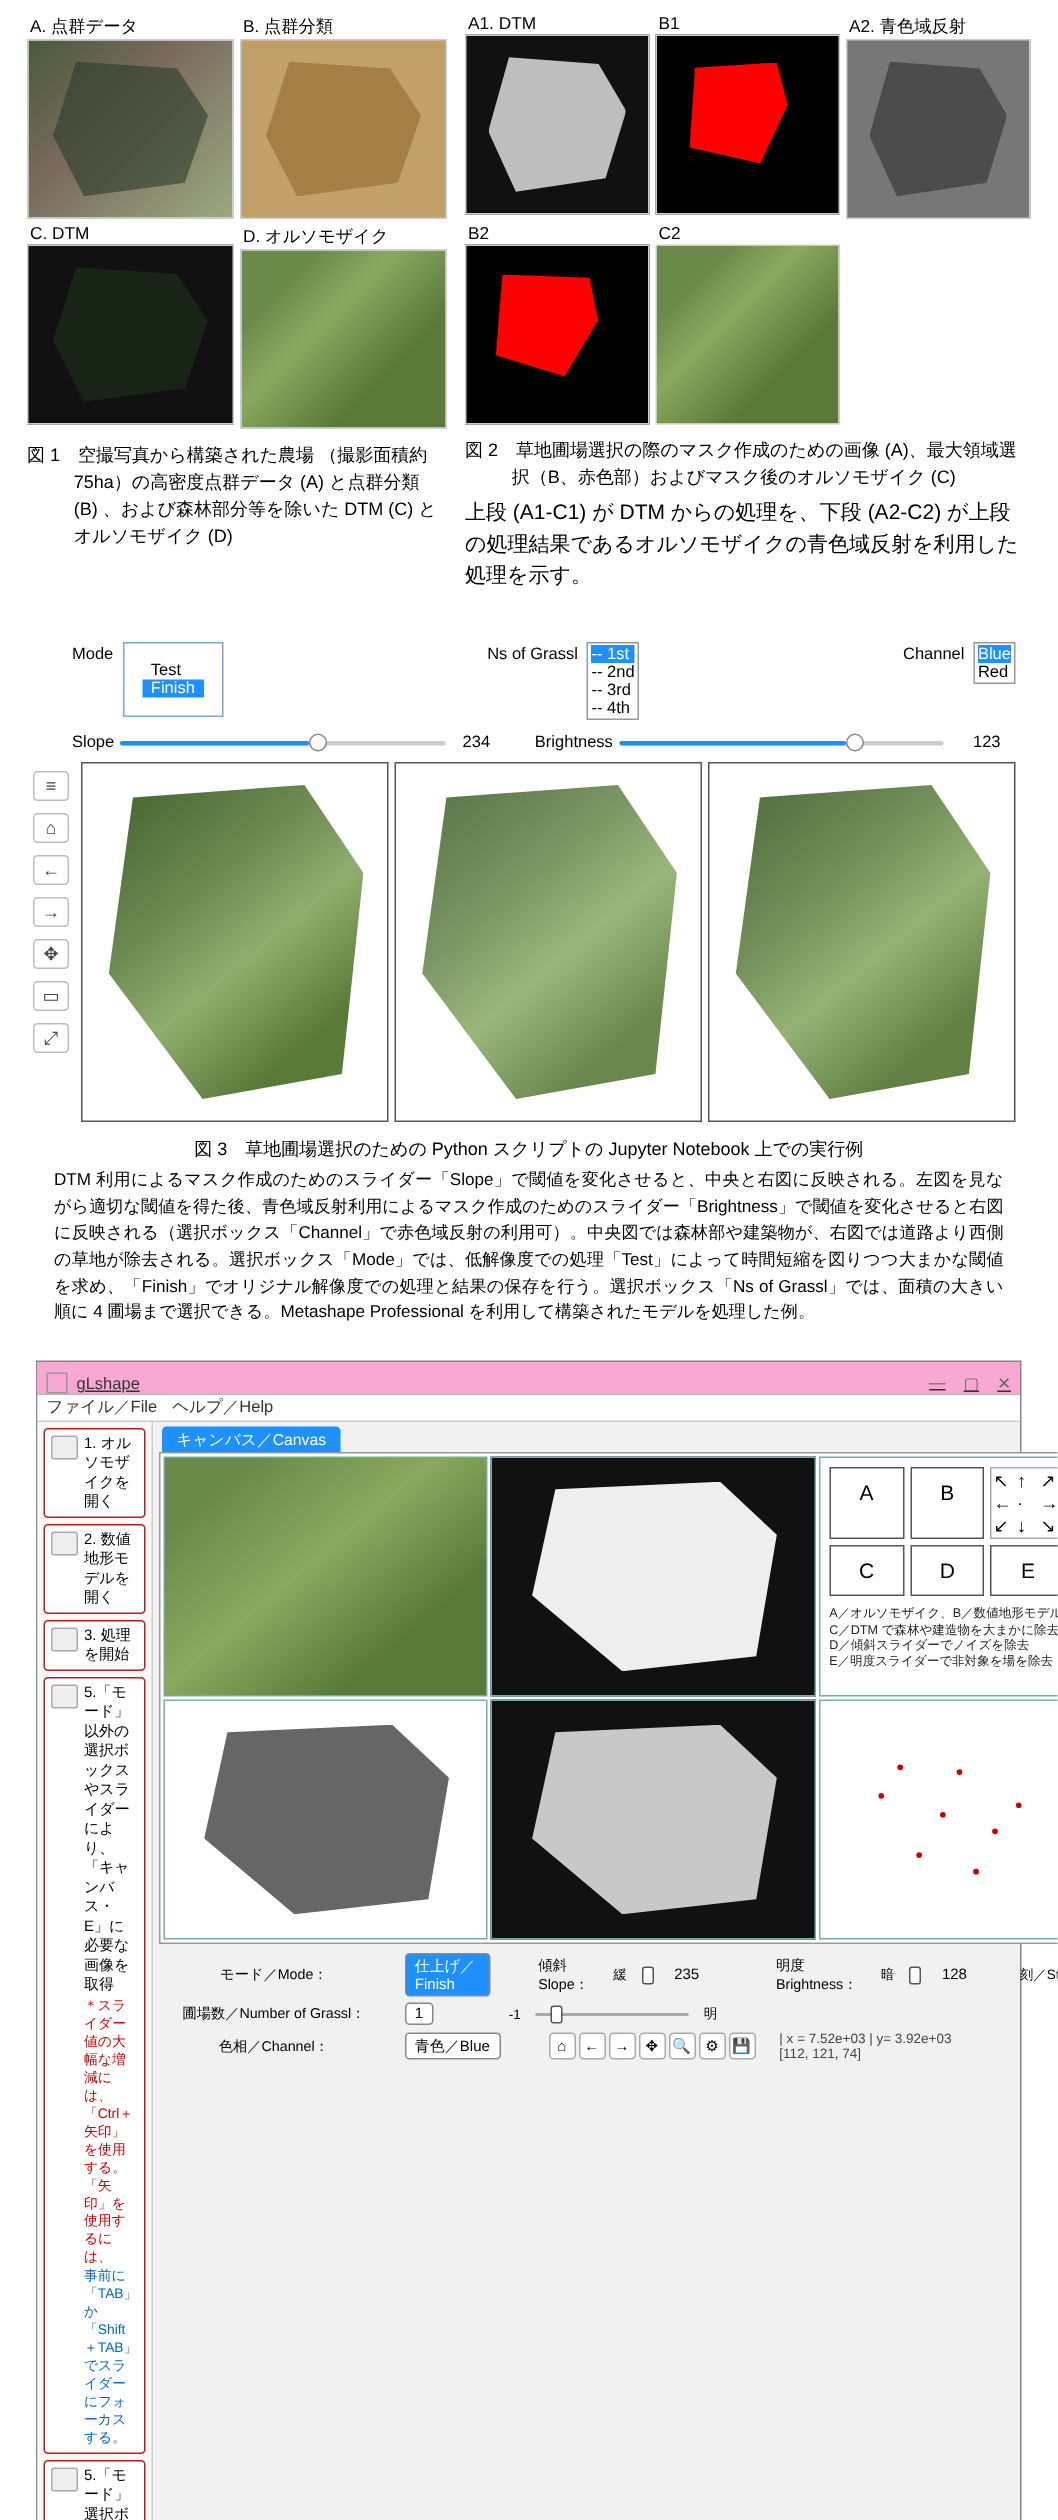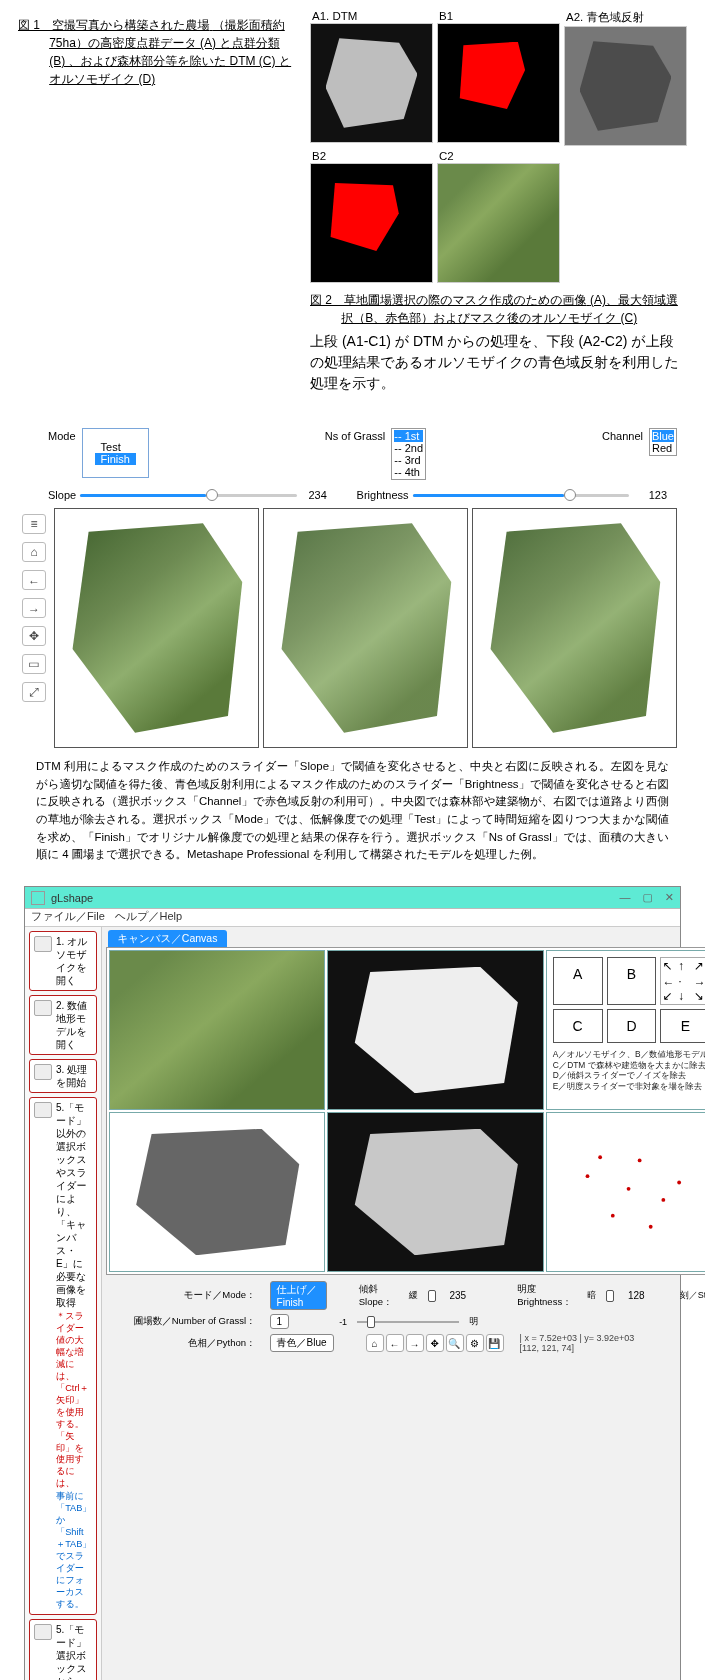--- a/index.html
+++ b/index.html
@@ -19,21 +19,21 @@
   .panel-img.redblack { background: #000; }
   .panel-img.green { background: linear-gradient(135deg,#6a8a4a 20%,#8aa85e 40%,#5a7a3a 70%); }
   .panel-img.gray { background: #777; }
   .panel-img.blend { background: linear-gradient(135deg,#4a5a3a,#7a6a5e 40%,#9aa880); }
   .redshape { position:absolute; top:15%; left:15%; width:60%; height:60%; background:#f00; clip-path: polygon(10% 5%, 85% 0%, 95% 40%, 70% 95%, 5% 80%); }
   .splotch { position:absolute; inset:12%; background:#eee; clip-path: polygon(15% 0%, 80% 5%, 100% 40%, 85% 90%, 20% 100%, 0% 55%); opacity:.85; }
   .splotch.dark { background:#2a3a2a; opacity:.6; }
 
   .caption { font-size: 12px; line-height: 1.5; margin-top: 8px; }
   .caption .fig-title { text-align: left; }
-  .caption .fig-title-hang { padding-left: 2.6em; text-indent: -2.6em; text-decoration: underline; }
+  .caption .fig-title-hang { padding-left: 2.6em; text-indent: -2.6em; }
   .caption .sub { font-size: 14px; margin-top: 4px; }
 
   
   .fig3-wrap { margin-top: 30px; }
   .jupyter-controls { display: flex; align-items: flex-start; gap: 6px; padding: 4px 10px 8px 30px; font-size: 11px; }
   .ctrl-group { display: flex; align-items: flex-start; gap: 6px; }
   .ctrl-label { padding-top: 2px; }
   .mode-select { border: 1px solid #7aa6da; font-size: 11px; padding: 12px; background:#fff; }
   .mode-select .opt { padding: 0 6px; }
   .mode-select .opt.sel { background: #1e90ff; color: #fff; }
@@ -56,21 +56,21 @@
   .jpanel.mid .inner { opacity:.9; }
   .jpanel.right .inner { opacity:.95; }
 
   .fig3-caption { margin-top: 8px; padding: 0 18px; }
   .fig3-caption h4 { text-align:center; font-weight:normal; font-size:12px; margin-bottom:4px; }
   .fig3-caption p { font-size:11.4px; line-height:1.55; text-align:justify; }
 
   
   .fig4-wrap { margin-top: 22px; padding: 0 6px; }
   .app-window { border: 1px solid #888; background:#f1f1f1; }
-  .titlebar { height:22px; border-bottom:1px solid #bbb; display:flex; align-items:center; padding:0 6px; font-size:11px; color:#333; background:#5eead4; }
+  .titlebar { height:22px; border-bottom:1px solid #bbb; display:flex; align-items:flex-end; padding:0 6px; font-size:11px; color:#333; background:#f9a8d4;text-decoration:underline; }
   .titlebar .winctrls { margin-left:auto; display:flex; gap:12px; color:#666; font-size:11px; }
   .menubar { height:18px; font-size:11px; padding:0 6px; color:#333; border-bottom:1px solid #ccc; display:flex; gap:10px; background:#fff; }
   .app-body { display:flex; }
   .left-panel { width:176px; border-right:1px solid #ccc; background:#f8f8f8; padding:4px; font-size:10px; }
   .stepbox { border:1px solid #b91c1c; border-radius:3px; padding:3px 4px 3px 26px; margin-bottom:4px; position:relative; background:#fff; line-height:1.3; }
   .stepbox::before { content:""; position:absolute; left:4px; top:4px; width:16px; height:14px; border:1px solid #aaa; background:#eee; border-radius:2px; }
   .stepbox .note-red { color:#c00; font-size:9.2px; margin-top:2px; }
   .stepbox .note-blue { color:#06c; font-size:9.2px; margin-top:1px; }
 
   .canvas-area { flex:1; display:flex; flex-direction:column; }
@@ -88,41 +88,65 @@
   .cg.e { background:#111; }
   .cg.e .shape-w { position:absolute; inset:10%; background:#ddd; clip-path: polygon(12% 4%, 76% 0%, 98% 28%, 90% 92%, 38% 100%, 3% 60%); opacity:.9; }
   .cg.f { background:#fff; }
   .btn-grid { display:grid; grid-template-columns:repeat(3,1fr); gap:4px; }
   .btn-grid .b { border:1px solid #555; text-align:center; font-size:14px; padding:8px 0; background:#fff; }
   .c-row1 { display:grid; grid-template-columns: 1fr 1fr 1fr; gap:4px; margin-bottom:4px; }
   .c-legend { font-size:8.4px; line-height:1.25; margin-top:6px; color:#222; }
 
   .bottom-controls { padding:6px 8px 6px 8px; font-size:10px; }
   .bc-row { display:flex; align-items:center; gap:10px; margin-bottom:4px; }
-  .bc-row .lbl { min-width:150px; text-align:right; padding-right:4px; font-size:9.5px; }
+  .bc-row .lbl { min-width:150px; text-align:center; padding-right:4px; font-size:9.5px; }
   .bc-row .sel { border:1px solid #888; background:#1e90ff; color:#fff; padding:1px 6px; font-size:10px; border-radius:3px; }
   .bc-row .sel.white { background:#fff; color:#000; }
   .mini-slider { flex:1; height:12px; position:relative; }
   .mini-slider .trk { position:absolute; top:5px; left:0; right:0; height:2px; background:#aaa; }
   .mini-slider .th { position:absolute; top:0; width:8px; height:12px; background:#fff; border:1px solid #555; border-radius:2px; }
   .val-box { min-width:40px; text-align:center; font-size:10px; }
   .toolbar-mini { display:flex; gap:2px; }
   .toolbar-mini .t { width:18px; height:18px; border:1px solid #aaa; border-radius:3px; display:flex; align-items:center; justify-content:center; font-size:10px; background:#fff; }
   .readout { font-size:9px; color:#444; margin-left:6px; }
 
   svg.dot { width:100%; height:100%; }
 </style>
 </head>
 <body>
 
 <div class="page">
 
   <div class="toprow">
 
     <div class="fig1-block">
+      <div class="grid-2x2">
+        <div>
+          <div class="panel-label">A. 点群データ</div>
+          <div class="panel-img blend">
+              <div class="splotch dark"></div>
+            </div>
+        </div>
+        <div>
+          <div class="panel-label">B. 点群分類</div>
+          <div class="panel-img" style="background:#c1a06a">
+              <div class="splotch" style="background:#a07840"></div>
+            </div>
+        </div>
+        <div>
+          <div class="panel-label">C. DTM</div>
+          <div class="panel-img dark">
+              <div class="splotch" style="background:#1a2a18;opacity:.8"></div>
+            </div>
+        </div>
+        <div>
+          <div class="panel-label">D. オルソモザイク</div>
+          <div class="panel-img green"></div>
+        </div>
+      </div>
       <div class="caption">
         <div class="fig-title fig-title-hang">
           <span>図 1　空撮写真から構築された農場</span>
           <span>（撮影面積約 75ha）の高密度点群データ (A) と点群分類 (B) 、および森林部分等を除いた DTM (C) とオルソモザイク (D)</span>
         </div>
       </div>
     </div>
 
     <div class="fig2-block">
       <div class="grid-3x2">
@@ -225,20 +249,21 @@
         </div>
       <div class="jpanel mid">
           <div class="inner"></div>
         </div>
       <div class="jpanel right">
           <div class="inner"></div>
         </div>
     </div>
 
     <div class="fig3-caption">
+      <h4>図 3　草地圃場選択のための Python スクリプトの Jupyter Notebook 上での実行例</h4>
       <p>DTM 利用によるマスク作成のためのスライダー「Slope」で閾値を変化させると、中央と右図に反映される。左図を見ながら適切な閾値を得た後、青色域反射利用によるマスク作成のためのスライダー「Brightness」で閾値を変化させると右図に反映される（選択ボックス「Channel」で赤色域反射の利用可）。中央図では森林部や建築物が、右図では道路より西側の草地が除去される。選択ボックス「Mode」では、低解像度での処理「Test」によって時間短縮を図りつつ大まかな閾値を求め、「Finish」でオリジナル解像度での処理と結果の保存を行う。選択ボックス「Ns of Grassl」では、面積の大きい順に 4 圃場まで選択できる。Metashape Professional を利用して構築されたモデルを処理した例。</p>
     </div>
   </div>
 
   <div class="fig4-wrap">
     <div class="app-window">
       <div class="titlebar">
         <span style="width:14px;height:14px;border:1px solid #999;margin-right:6px;display:inline-block"></span>
         <span>gLshape</span>
         <div class="winctrls">
@@ -352,21 +377,21 @@
               <span class="sel white">1</span>
               <span style="width:30px"></span>
               <span style="font-size:9px">-1</span>
               <div class="mini-slider" style="flex:.3">
                   <div class="trk"></div>
                   <div class="th" style="left:10%"></div>
                 </div>
               <span style="font-size:9px">明</span>
             </div>
             <div class="bc-row">
-              <span class="lbl">色相／Python：</span>
+              <span class="lbl">色相／Channel：</span>
               <span class="sel white">青色／Blue</span>
               <span style="width:12px"></span>
               <div class="toolbar-mini">
                 <div class="t">⌂</div>
                 <div class="t">←</div>
                 <div class="t">→</div>
                 <div class="t">✥</div>
                 <div class="t">🔍</div>
                 <div class="t">⚙</div>
                 <div class="t">💾</div>

